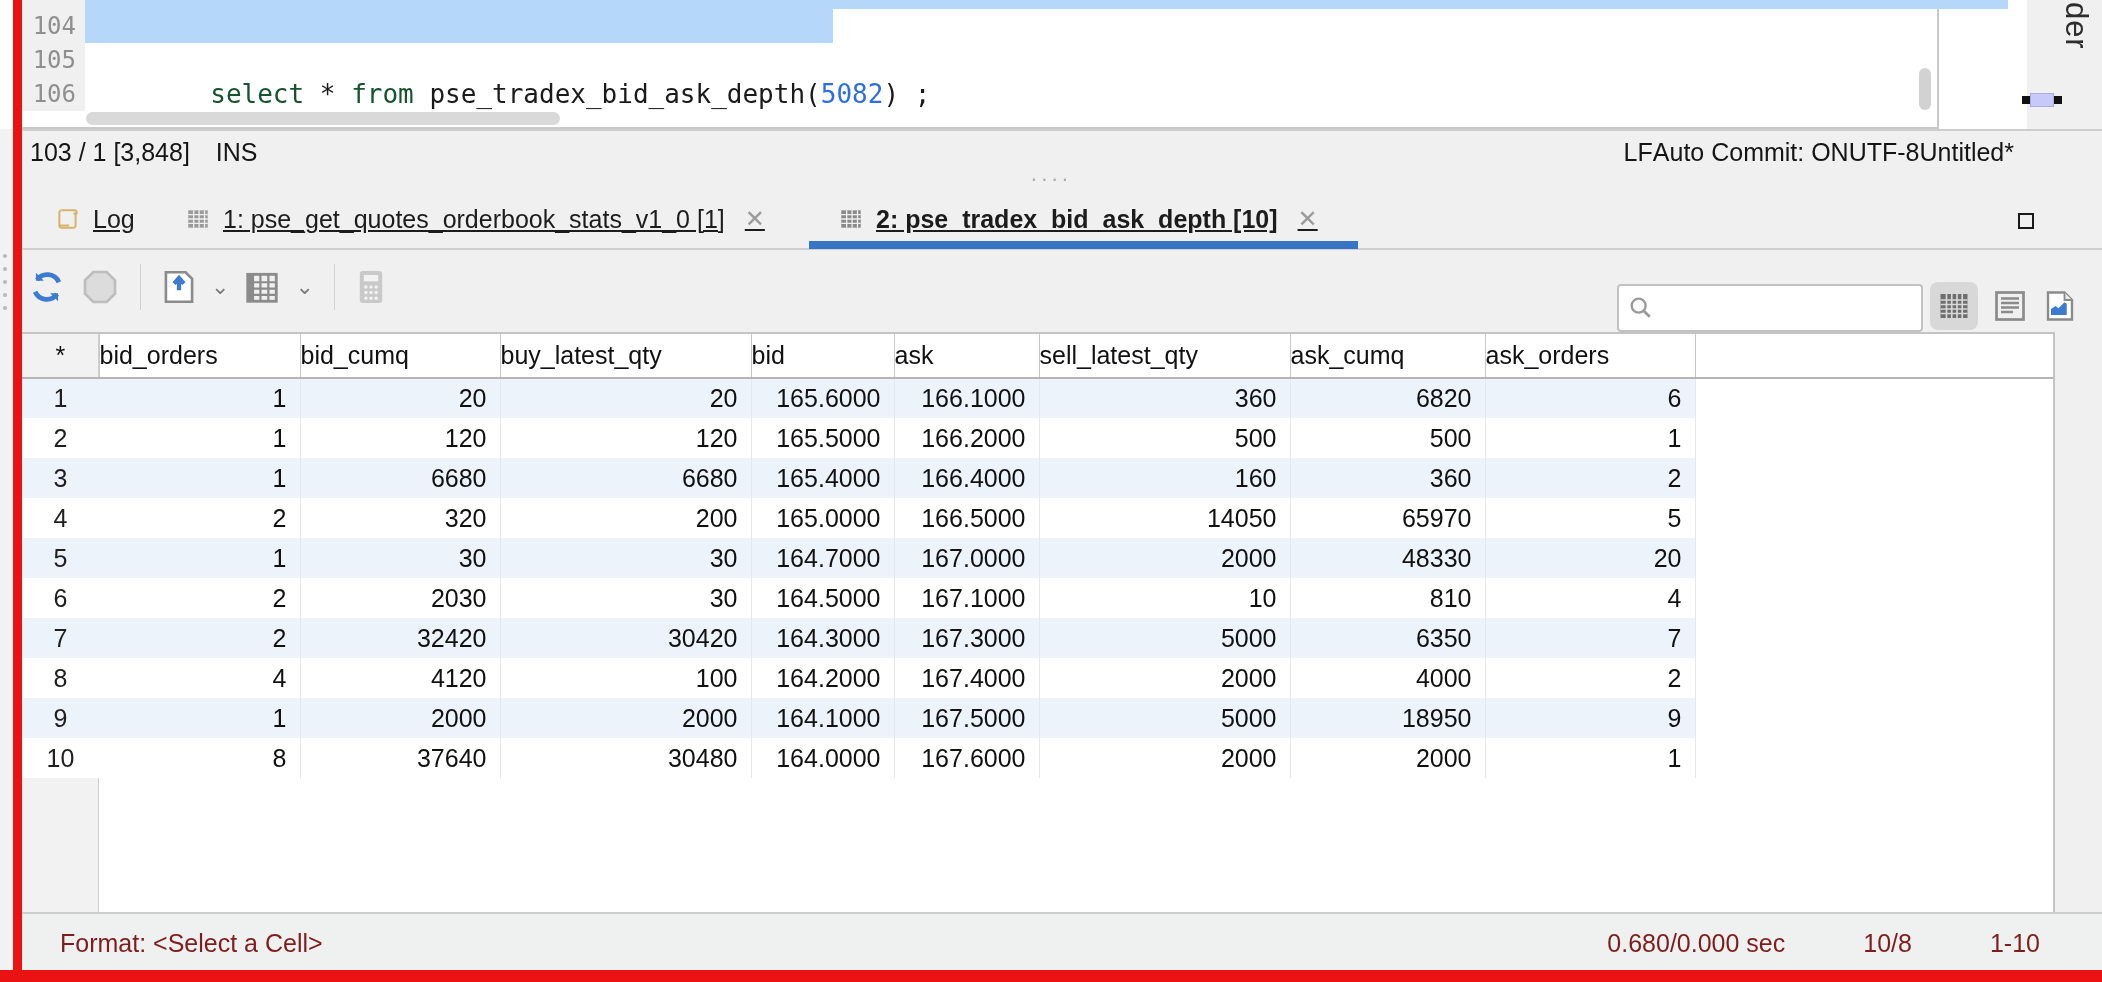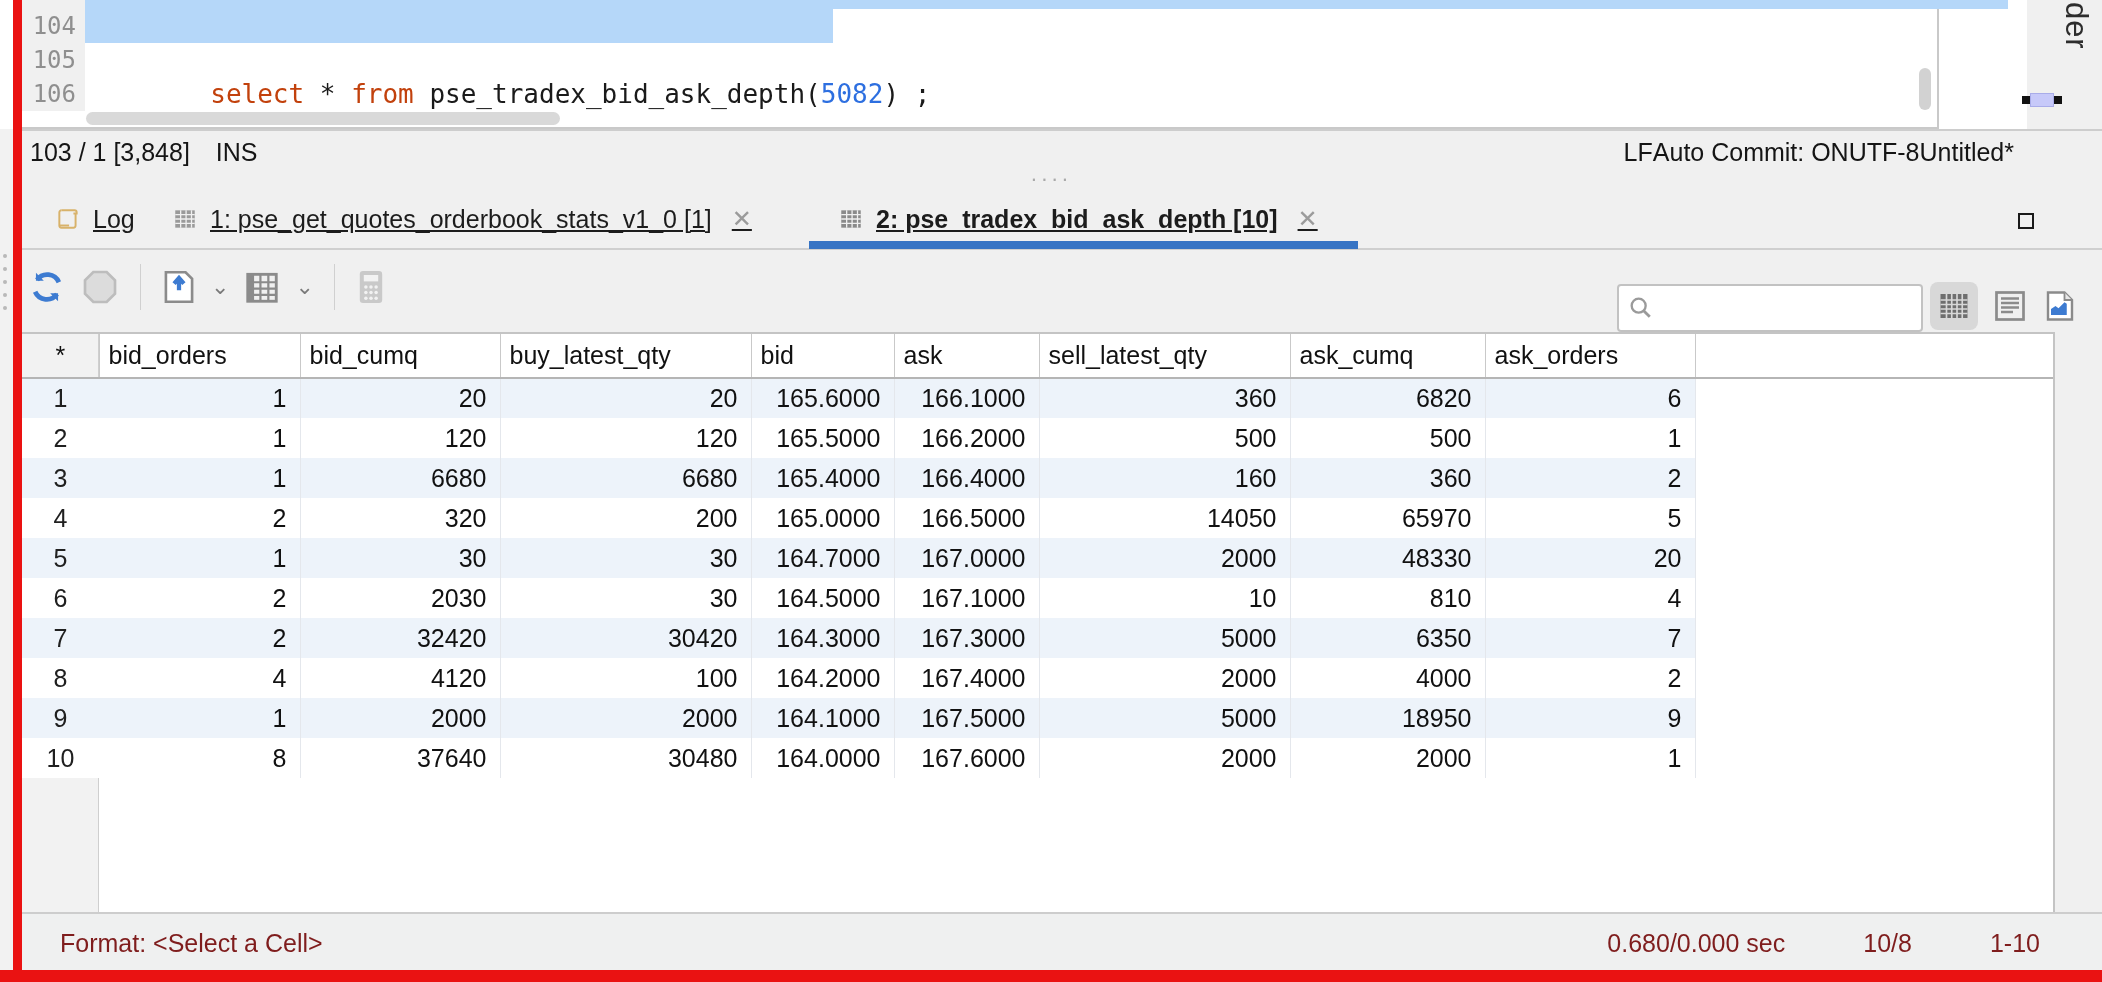--- a/index.html
+++ b/index.html
@@ -17,21 +17,21 @@
 
   
   .editor { position:absolute; left:22px; top:0; width:1917px; height:129px; background:#ffffff; border-right:2px solid #c9c9c9; border-bottom:2px solid #c9c9c9; }
   .gutter { position:absolute; left:0; top:0; width:63px; height:111px; background:#f0f0f0; }
   .gutter .ln { height:34px; line-height:34px; text-align:right; padding-right:9px; color:#8f8f8f; font-family:"DejaVu Sans Mono", monospace; font-size:24px; }
   .gutter .ln:first-child { margin-top:9px; }
   .sel-topbar { position:absolute; left:63px; top:0; width:1923px; height:9px; background:#b5d7f9; }
   .code-line { position:absolute; left:63px; top:9px; height:34px; line-height:34px; font-family:"DejaVu Sans Mono", monospace; font-size:26px; color:#1a1a1a; white-space:pre; }
   .code-sel { position:absolute; left:63px; top:9px; width:748px; height:34px; background:#b5d7f9; }
   .code-line .inner { position:relative; padding-left:9px; }
-  .tok-kw { color:#c2410c; }
+  .tok-kw { color:#14532d; }
   .tok-num { color:#2d6fe0; }
   .hscroll { position:absolute; left:64px; top:112px; width:474px; height:13px; border-radius:7px; background:#d9d9d9; }
   .vscroll { position:absolute; right:6px; top:68px; width:12px; height:42px; border-radius:6px; background:#d2d2d2; }
 
   
   .right-zone { position:absolute; left:2027px; top:0; width:75px; height:129px; background:#f0f0f0; }
   .collapsed-label { position:absolute; left:2058px; top:-6px; writing-mode:vertical-rl; font-size:31px; color:#2d2d2d; letter-spacing:1px; }
   .annot-handle-bar { position:absolute; left:2030px; top:93px; width:24px; height:14px; background:#c7c9f9; border:1px solid #a9ace9; }
   .annot-sq { position:absolute; width:8px; height:8px; background:#111; top:96px; }
   .annot-sq.l { left:2022px; } .annot-sq.r { left:2054px; }
@@ -41,41 +41,41 @@
   .ed-status { position:absolute; left:22px; top:129px; width:2080px; height:43px; background:#f0f0f0; border-top:2px solid #cdcdcd; font-size:25px; color:#151515;text-decoration:underline; }
   .ed-status .left { position:absolute; left:8px; top:7px; display:flex; gap:26px; }
   .ed-status .right { position:absolute; right:88px; top:7px; display:flex; }
 
   .sash-dots { position:absolute; left:1016px; top:166px; width:70px; text-align:center; color:#a9a9a9; font-size:22px; letter-spacing:3px; }
 
   
   .tabbar { position:absolute; left:22px; top:186px; width:2080px; height:64px; border-bottom:2px solid #cfcfcf; }
   .tab { position:absolute; top:10px; height:46px; display:flex; align-items:center; gap:12px; font-size:25px; color:#1c1c1c; cursor:default;text-decoration:underline; }
   .tab-log { left:33px; }
-  .tab-1 { left:150px; }
+  .tab-1 { left:163px; }
   .tab-2 { left:816px; font-weight:bold; }
   .tab .close { color:#9b9b9b; font-size:24px; font-weight:normal; margin-left:8px; }
   .tab-underline { position:absolute; left:787px; top:55px; width:549px; height:8px; background:#3774c4; }
   .maximize-btn { position:absolute; left:1996px; top:27px; width:16px; height:16px; border:2px solid #1a1a1a; background:transparent; }
 
   
   .res-toolbar { position:absolute; left:22px; top:252px; width:2080px; height:80px; }
   .res-toolbar .group { position:absolute; top:12px; display:flex; align-items:center; gap:14px; }
   .tsep { width:1px; height:46px; background:#d0d0d0; margin:0 6px; }
   .chev { color:#7a7a7a; font-size:22px; }
   .searchbox { position:absolute; left:1595px; top:32px; width:306px; height:48px; background:#ffffff; border:2px solid #c2c2c2; border-radius:4px; display:flex; align-items:center; padding-left:8px; }
   .searchbox input { border:none; outline:none; font-size:24px; width:250px; background:transparent; }
   .viewbtns { position:absolute; left:1908px; top:30px; display:flex; align-items:center; gap:14px; }
   .viewbtn-active { background:#d8d8d8; border-radius:8px; padding:6px; display:flex; }
 
   
   .grid-wrap { position:absolute; left:22px; top:332px; width:2033px; height:580px; background:#ffffff; border-top:2px solid #c4c4c4; border-right:2px solid #c4c4c4; }
   .rownum-strip { position:absolute; left:0; top:0; bottom:0; width:77px; background:#f2f2f2; border-right:1px solid #cfcfcf; }
   table.grid { position:absolute; left:0; top:0; border-collapse:collapse; table-layout:fixed; width:2031px; font-size:25px; color:#111; }
-  table.grid th { height:44px; font-weight:normal; text-align:left; padding-left:9px; border-right:1px solid #c9c9c9; border-bottom:2px solid #b5b5b5; background:transparent; white-space:nowrap; overflow:hidden; }
+  table.grid th { height:44px; font-weight:normal; text-align:left; border-right:1px solid #c9c9c9; border-bottom:2px solid #b5b5b5; background:transparent; white-space:nowrap; overflow:hidden; }
   table.grid th.rn { text-align:center; padding-left:0; }
   table.grid th.filler { border-right:none; }
   table.grid td { height:40px; text-align:right; padding-right:13px; border-right:1px solid #e4e7ec; white-space:nowrap; overflow:hidden; }
   table.grid td.rn { text-align:center; padding-right:0; background:transparent; border-right:none; color:#202020; }
   table.grid td.filler { background:#ffffff !important; border-right:none; }
   table.grid tbody tr:nth-child(odd) td { background:#edf3fa; }
   table.grid tbody tr:nth-child(even) td { background:#ffffff; }
 
   
   .res-status { position:absolute; left:22px; top:912px; width:2080px; height:58px; background:#eff0f0; border-top:2px solid #cdcdcd; font-size:25px; color:#7f1d1d; }

